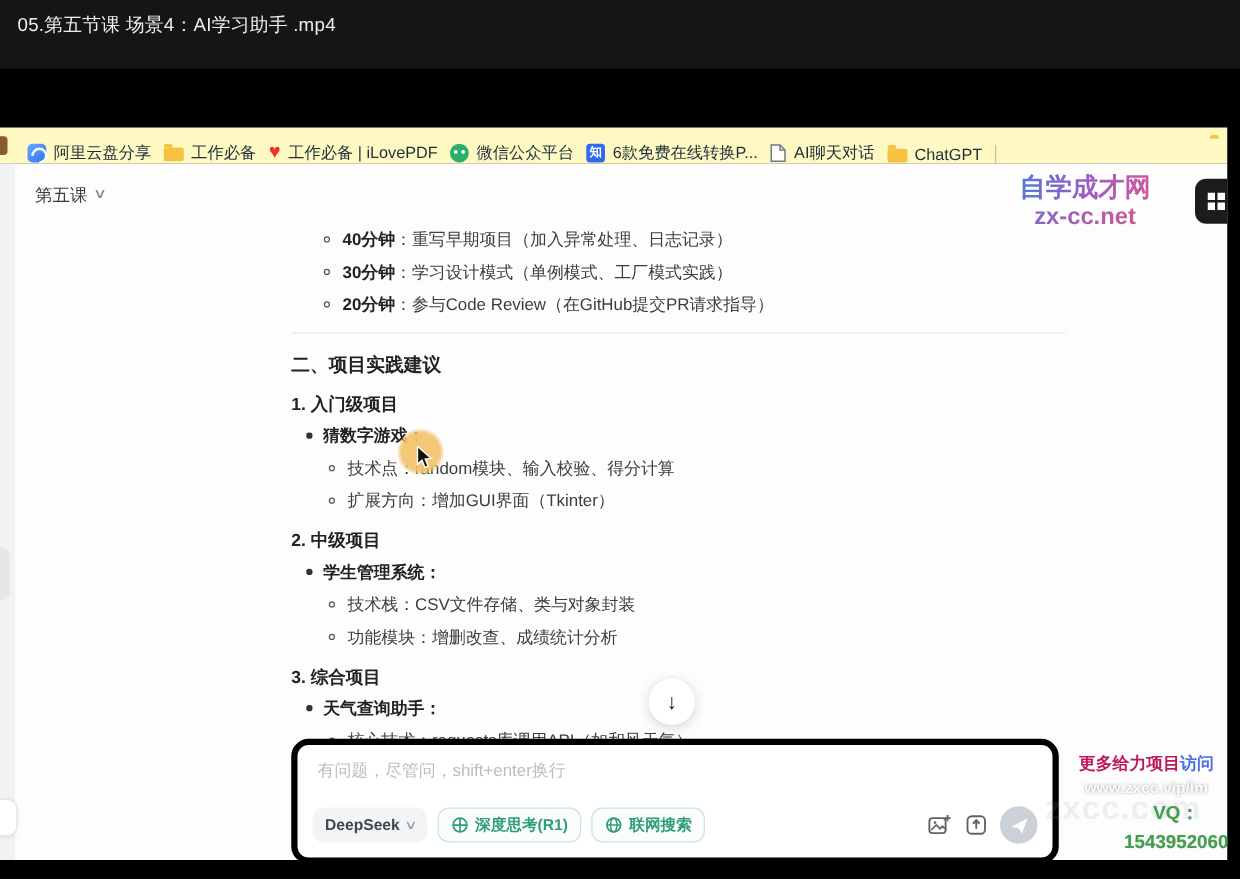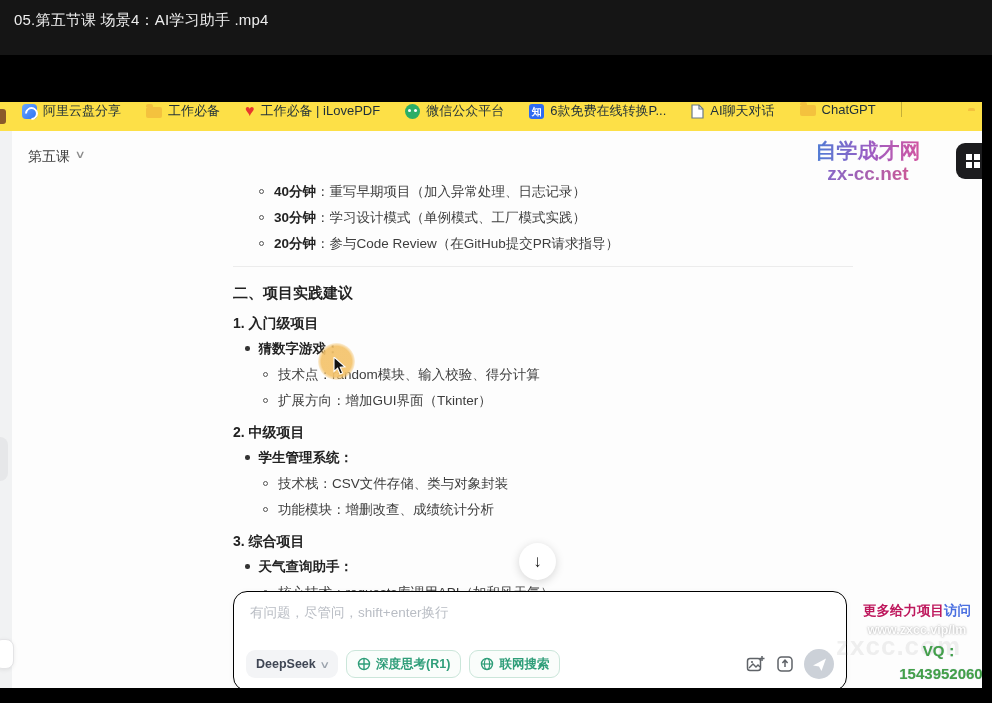--- a/index.html
+++ b/index.html
@@ -11,21 +11,21 @@
   .titlebar { position:absolute; left:0; top:0; width:992px; height:55px;
               background:#151515; display:flex; align-items:flex-start; }
   .titlebar span { color:#ededed; font-size:15px; padding:11px 0 0 14px; letter-spacing:.2px; }
 
   
   .video { position:absolute; left:0; top:55px; width:982px; height:633px;
            background:#000; overflow:hidden; }
 
   
   .bookmarks { position:absolute; left:0; top:47px; width:982px; height:29px;
-               background:#fde047; display:flex; align-items:flex-start; gap:25px;
+               background:#fef9c3; display:flex; align-items:flex-end; gap:10px;
                padding-left:22px; }
   .bm-item { display:flex; align-items:center; gap:6px; font-size:13px;
              color:#1e2f3a; white-space:nowrap; cursor:default; }
   .ic-sq { width:15px; height:15px; border-radius:4px; position:relative; flex:0 0 auto; }
   .ic-aliyun { background:linear-gradient(135deg,#6aa8ff,#2e72f2); }
   .ic-aliyun::after { content:""; position:absolute; left:3px; top:3px; width:9px; height:9px;
                       border:2px solid #fff; border-radius:50%; border-bottom-color:transparent;
                       transform:rotate(45deg); }
   .folder { width:16px; height:11px; background:#f4c23e; border-radius:2px; position:relative;
             margin-top:2px; flex:0 0 auto; }
@@ -86,21 +86,21 @@
   .cursor { position:absolute; left:333px; top:226px; }
 
   
   .scroll-btn { position:absolute; left:519px; top:412px; width:37px; height:37px; border-radius:50%;
                 background:#fff; box-shadow:0 2px 10px rgba(0,0,0,.16); display:flex;
                 align-items:center; justify-content:center; font-size:17px; font-weight:bold;
                 color:#111; cursor:pointer; }
 
   
   .composer { position:absolute; left:233px; top:460px; width:614px; height:100px; background:#fff;
-              border:1px solid #000000; border-radius:14px; box-shadow:0 1px 6px rgba(0,0,0,.04); }
+              border:5px solid #000000; border-radius:14px; box-shadow:0 1px 6px rgba(0,0,0,.04); }
   .composer textarea { position:absolute; left:16px; top:12px; width:560px; height:36px;
               border:none; outline:none; resize:none; font-family:inherit; font-size:13.5px;
               color:#333; background:transparent; }
   .composer textarea::placeholder { color:#b9bdc4; }
   .c-row { position:absolute; left:12px; right:12px; bottom:11px; display:flex;
            align-items:center; gap:8px; }
   .pill { display:flex; align-items:center; gap:5px; height:28px; padding:0 10px;
           border-radius:9px; font-size:12.5px; font-weight:bold; cursor:pointer; }
   .pill-model { background:#f3f4f6; color:#3f4654; }
   .pill-model .chev { font-size:10px; color:#9aa1ab; transform:scaleX(1.5); font-weight:normal; }

